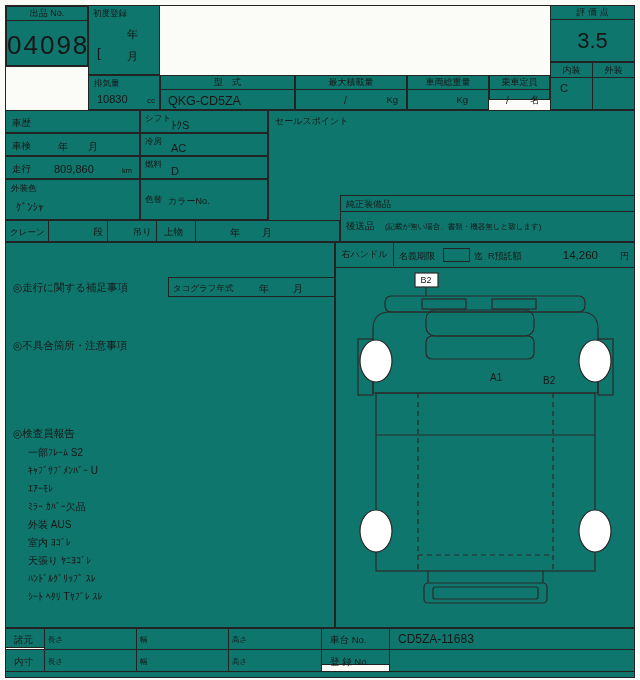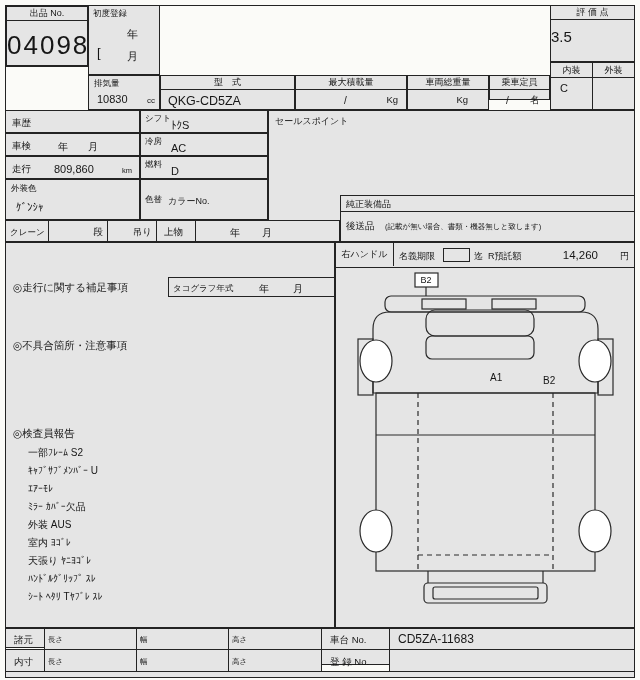--- a/index.html
+++ b/index.html
@@ -1,19 +1,19 @@
 <!DOCTYPE html>
 <html><head>
 <meta charset="utf-8">
 <style>
   html,body{margin:0;padding:0}
   body{width:640px;height:680px;overflow:hidden;position:relative;background:#eeeeea;
        font-family:"Liberation Sans","DejaVu Sans",sans-serif;color:#161616}
   .sheet{position:absolute;inset:0;background:#fbfbf8}
-  .bx{position:absolute;border:1px solid #232323;background:#e5e5e5;box-sizing:border-box}
+  .bx{position:absolute;border:1px solid #232323;background:#0f766e;box-sizing:border-box}
   .nb{background:transparent}
   .t{position:absolute;white-space:nowrap;line-height:1.15}
   .ch{font-size:9px;line-height:13px;height:13px;text-align:center;border-bottom:1px solid #232323;overflow:hidden}
   .lbl{font-size:8.5px}
   svg text{font-family:"Liberation Sans","DejaVu Sans",sans-serif}
 </style>
 </head>
 <body>
 
 <div class="sheet">
@@ -28,21 +28,21 @@
   <div class="bx" style="left:88px;top:5px;width:72px;height:70px">
     <div class="lbl" style="padding:2px 0 0 4px">初度登録</div>
     <span class="t" style="left:38px;top:22px;font-size:11px">年</span>
     <span class="t" style="left:8px;top:40px;font-size:13px">[</span>
     <span class="t" style="left:38px;top:44px;font-size:11px">月</span>
   </div>
 
 
   <div class="bx" style="left:550px;top:5px;width:85px;height:57px">
     <div class="ch">評 価 点</div>
-    <div style="font-size:15px;padding-top:8px">3.5</div>
+    <div style="font-size:22px;text-align:center;padding-top:8px">3.5</div>
   </div>
   <div class="bx" style="left:550px;top:62px;width:43px;height:16px">
     <div style="font-size:9px;text-align:center;line-height:14px">内装</div>
   </div>
   <div class="bx" style="left:592px;top:62px;width:43px;height:16px">
     <div style="font-size:9px;text-align:center;line-height:14px">外装</div>
   </div>
   <div class="bx" style="left:550px;top:77px;width:43px;height:33px">
     <span class="t" style="left:9px;top:4px;font-size:11px">C</span>
   </div>

